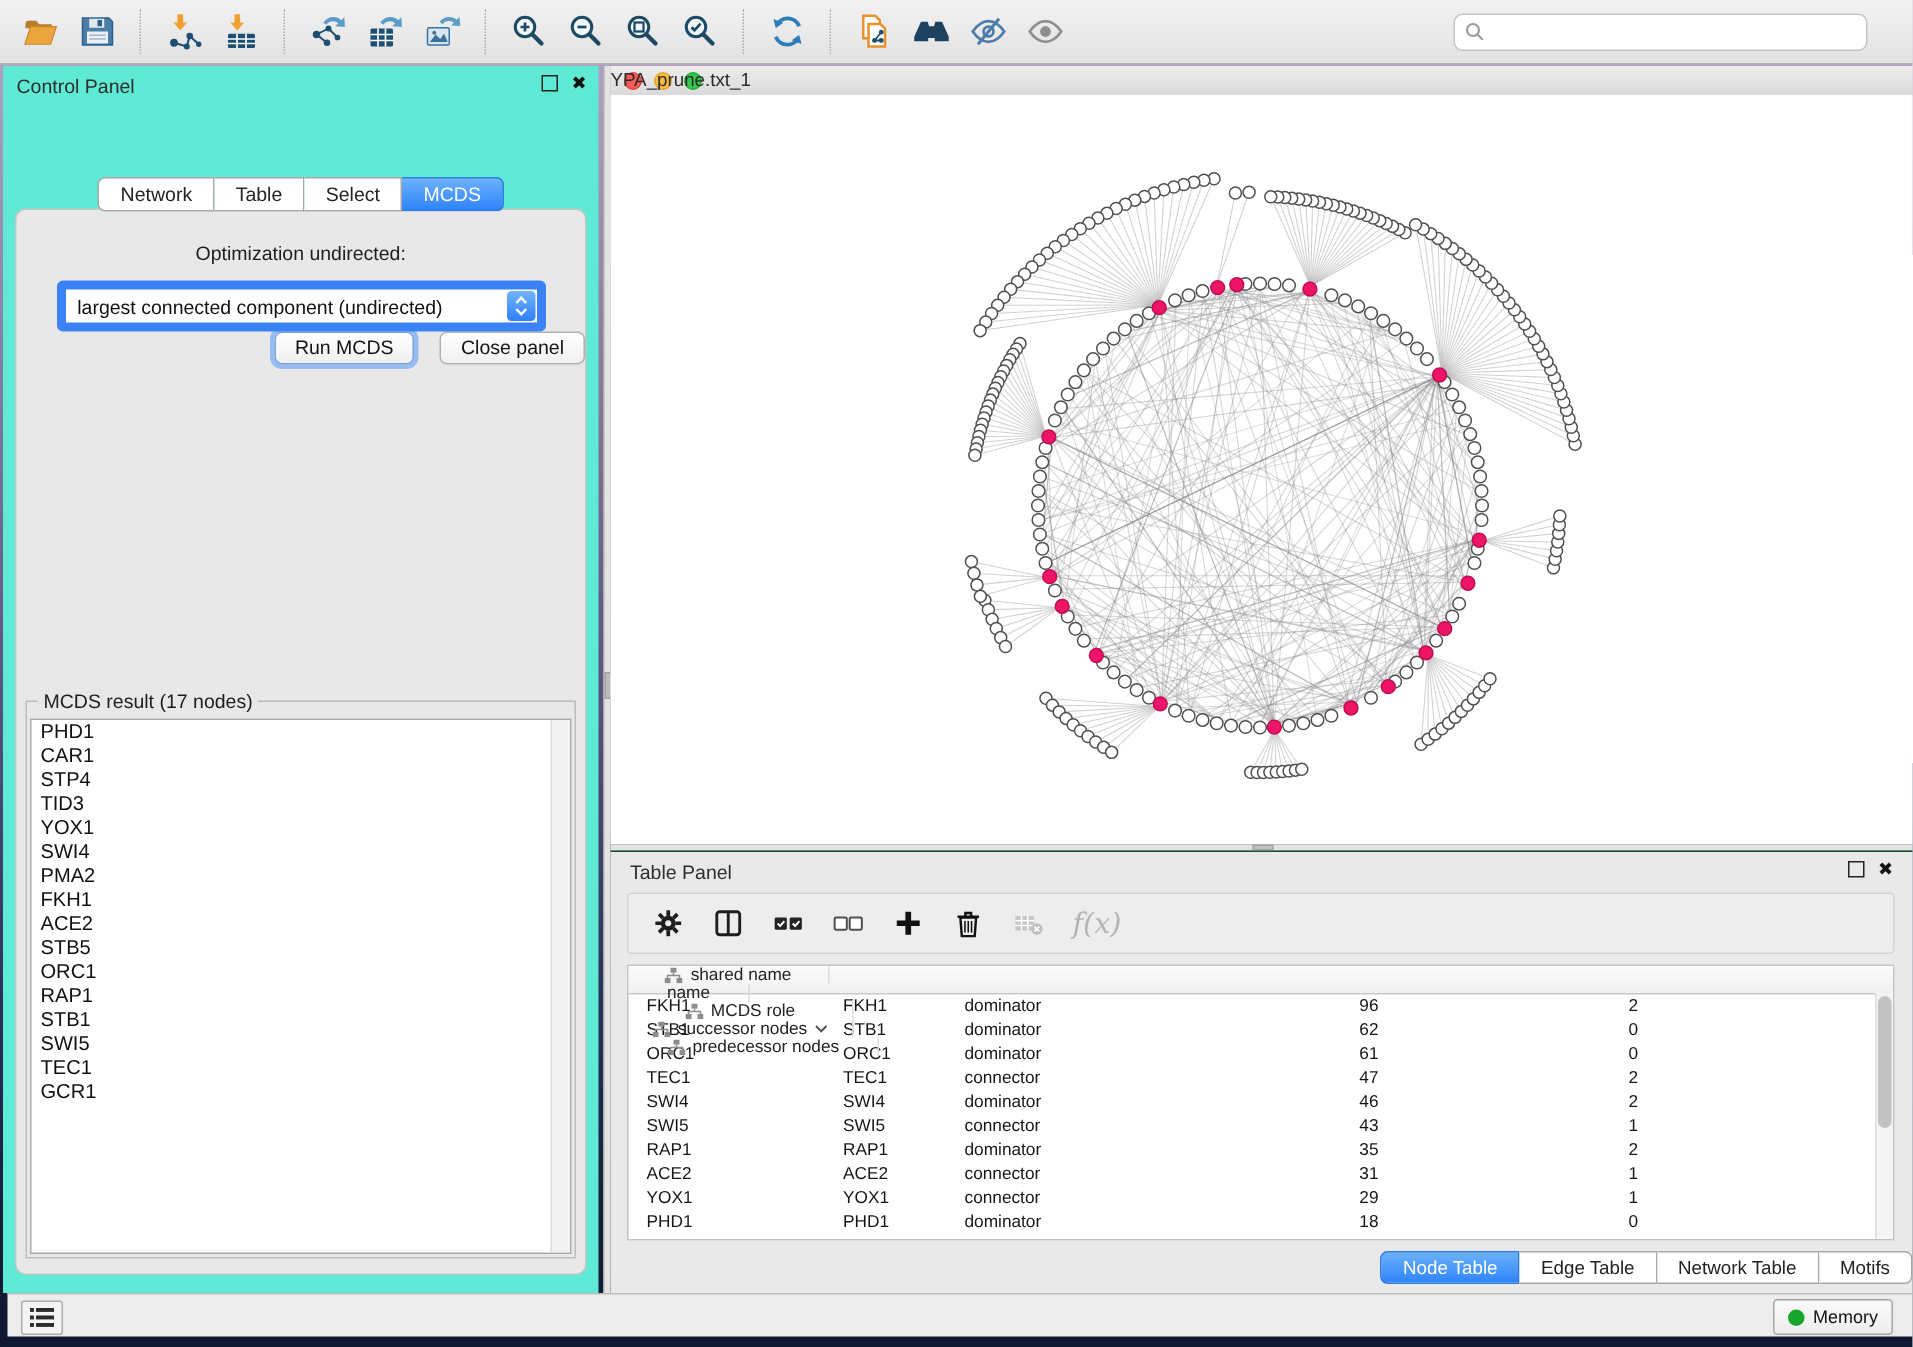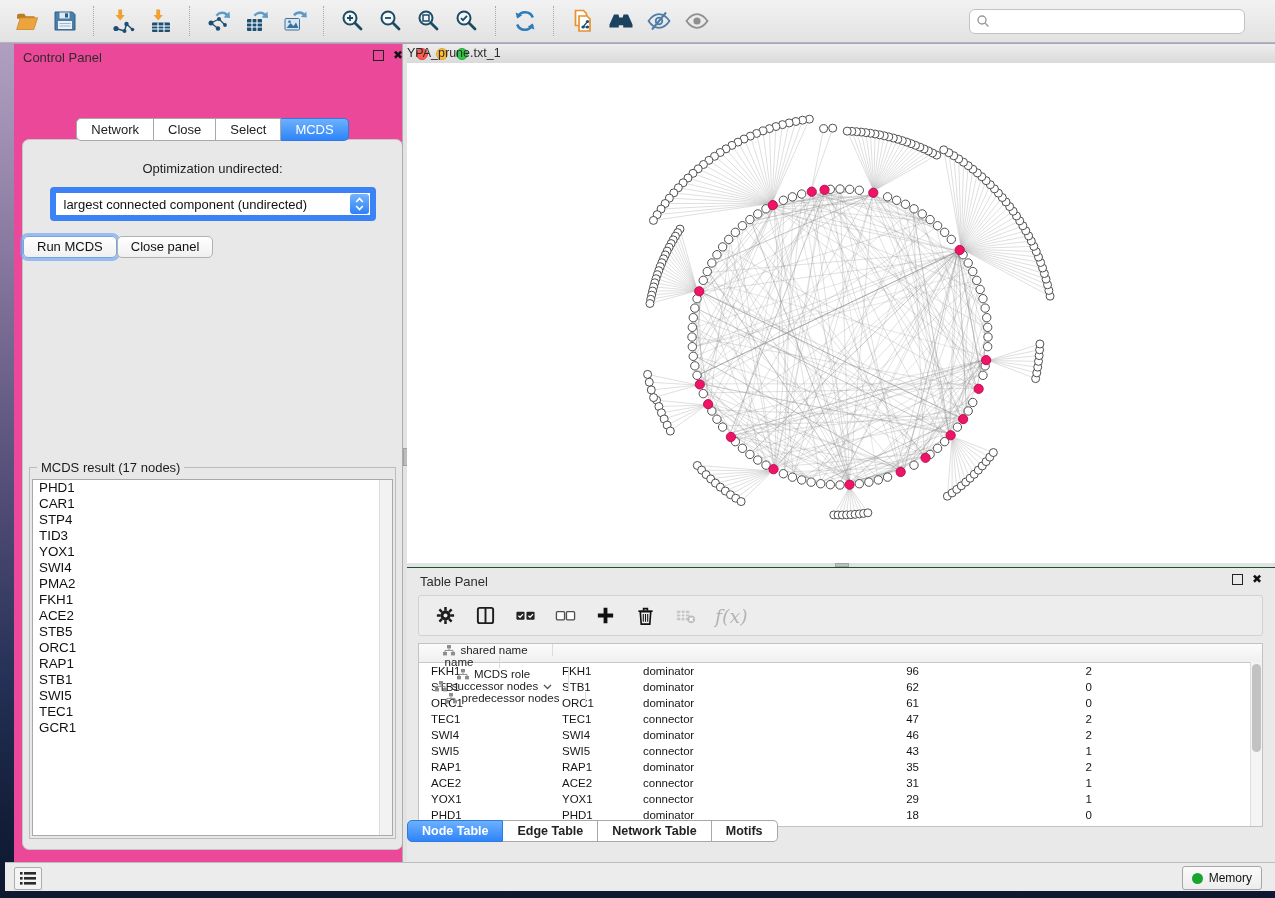--- a/index.html
+++ b/index.html
@@ -12,21 +12,21 @@
     background:linear-gradient(#f2f2f2,#e2e2e2);border-bottom:1px solid #b5b5b5;
     display:flex;align-items:center;padding-left:8px;box-sizing:border-box;}
   .tbi{width:30px;height:30px;display:flex;align-items:center;justify-content:center;flex:0 0 auto;margin:0 4px;}
   .tbi svg{width:26px;height:26px;}
   .sep{width:1px;height:30px;border-left:1px dotted #a9a9a9;margin:0 9px;flex:0 0 auto;}
   .searchbox{margin-left:auto;margin-right:30px;width:268px;height:23px;background:#fff;
     border:1px solid #c3c3c3;border-radius:6px;display:flex;align-items:center;padding-left:6px;}
   .searchbox input{border:none;outline:none;flex:1;font-size:12px;background:transparent;height:18px;}
 
   
-  .cpanel{position:absolute;left:14px;top:44px;width:397px;bottom:36px;background:#ec4899;}
+  .cpanel{position:absolute;left:2px;top:44px;width:397px;bottom:36px;background:#5eead4;}
   .vsplit{position:absolute;left:402px;top:44px;width:5px;bottom:36px;background:#e3e3e3;
     border-left:1px solid #adadad;box-sizing:border-box;}
   .vsplit .knob{position:absolute;left:0px;top:404px;width:4px;height:16px;background:#bdbdbd;border:1px solid #a0a0a0;}
   .panel-head{position:relative;height:26px;}
   .panel-title{position:absolute;left:9px;top:6px;font-size:13px;color:#2d2d2d;}
   .winbtns{position:absolute;right:8px;top:6px;display:flex;gap:9px;align-items:center;}
   .floatbox{width:9px;height:9px;border:1.6px solid #222;background:transparent;}
   .closex{font-size:12px;font-weight:700;color:#111;line-height:11px;}
   .cp-tabs{position:absolute;left:0;right:0;top:74px;display:flex;justify-content:center;z-index:3;}
   .segtab{height:21px;line-height:21px;padding:0 14px;font-size:13px;color:#222;background:#fff;
@@ -36,21 +36,21 @@
   .segtab.active{background:linear-gradient(#6db1fe,#2e84fa);color:#fff;border-color:#2e7ae0;}
   .cp-body{position:absolute;left:8px;right:8px;top:95px;bottom:12px;background:#e8e8e8;
     border:1px solid #c5c5c5;border-radius:7px;}
   .opt-label{margin-top:21px;text-align:center;font-size:13px;color:#1d1d1d;}
   .selectrow{margin:11px auto 0 auto;width:314px;height:22px;background:#fff;border:6px solid #3b82f6;
     border-radius:4px;position:relative;display:flex;align-items:center;}
   .selectrow .val{font-size:13px;color:#111;padding-left:8px;white-space:nowrap;}
   .stepper{position:absolute;right:1px;top:1px;bottom:1px;width:19px;border-radius:3px;
     background:linear-gradient(#74b4fe,#2d80f7);display:flex;flex-direction:column;align-items:center;justify-content:center;}
   .stepper svg{width:11px;height:16px;}
-  .btnrow{margin-top:15px;display:flex;justify-content:flex-start;gap:0;}
+  .btnrow{margin-top:0;display:flex;justify-content:flex-end;gap:17px;}
   .macbtn{height:20px;line-height:20px;padding:0 13px;background:linear-gradient(#ffffff,#f0f0f0);
     border:1px solid #b1b1b1;border-radius:5px;font-size:13px;color:#111;}
   .macbtn.focused{box-shadow:0 0 0 3px rgba(110,165,245,.65);border-color:#7aa4e0;}
   .mcds-group{position:absolute;left:6px;right:6px;top:327px;bottom:10px;border:1px solid #bcbcbc;}
   .mcds-legend{position:absolute;top:-8px;left:7px;background:#e8e8e8;padding:0 4px;font-size:13px;color:#1c1c1c;}
   .mcds-list{position:absolute;left:2px;right:2px;top:11px;bottom:2px;background:#fff;border:1px solid #a9a9a9;overflow:hidden;}
   .mcds-item{font-size:13.4px;color:#111;line-height:16px;padding-left:6px;}
   .mcds-scroll{position:absolute;right:0;top:0;bottom:0;width:12px;background:#f2f2f2;border-left:1px solid #ddd;}
 
   
@@ -79,21 +79,21 @@
   .thcell{position:relative;display:flex;align-items:center;justify-content:center;gap:5px;
     border-right:1px solid #dcdcdc;font-size:11.5px;color:#222;box-sizing:border-box;}
   .thcell .hicon{display:flex;}
   .c0{width:134px;} .c1{width:81px;} .c2{width:150px;} .c3{width:150px;} .c4{width:167px;} .cfill{flex:1;border-right:none;}
   .trow{display:flex;height:16px;align-items:center;}
   .tcell{font-size:11.5px;color:#161616;box-sizing:border-box;overflow:hidden;white-space:nowrap;}
   .tcell.c0{padding-left:12px;} .tcell.c1{padding-left:9px;} .tcell.c2{padding-left:9px;}
   .tcell.c3{text-align:right;padding-right:15px;} .tcell.c4{text-align:right;padding-right:9px;}
   .tscroll{position:absolute;right:0;top:18px;bottom:0;width:11px;background:#f4f4f4;border-left:1px solid #ddd;}
   .tscroll .thumb{position:absolute;left:1px;right:1px;top:2px;height:88px;background:#c2c2c2;border-radius:5px;}
-  .tp-tabs{position:absolute;left:0;right:0;top:252px;display:flex;justify-content:flex-start;font-weight:bold;}
+  .tp-tabs{position:absolute;left:0;right:0;top:266px;display:flex;justify-content:flex-end;}
   .tp-tabs .segtab{font-size:12.5px;height:20px;line-height:20px;}
 
   
   .statusbar{position:absolute;left:5px;right:0;top:862px;height:29px;background:#ececec;border-top:1px solid #bdbdbd;box-sizing:border-box;}
   .listbtn{position:absolute;left:9px;top:4px;width:26px;height:21px;background:#f4f4f4;border:1px solid #ababab;
     border-radius:2px;display:flex;align-items:center;justify-content:center;}
   .membtn{position:absolute;right:13px;top:3px;height:22px;background:linear-gradient(#fafafa,#ededed);
     border:1px solid #a6a6a6;border-radius:3px;display:flex;align-items:center;gap:6px;padding:0 9px;}
   .memdot{width:11px;height:11px;border-radius:50%;background:#17a52e;}
   .membtn .lbl{font-size:12px;color:#111;}
@@ -261,21 +261,21 @@
 <div class="cpanel">
   <div class="panel-head">
     <span class="panel-title">Control Panel</span>
     <span class="winbtns">
       <span class="floatbox"></span>
       <span class="closex">✖</span>
     </span>
   </div>
   <div class="cp-tabs">
     <span class="segtab first">Network</span>
-    <span class="segtab">Close</span>
+    <span class="segtab">Table</span>
     <span class="segtab">Select</span>
     <span class="segtab last active">MCDS</span>
   </div>
   <div class="cp-body">
     <div class="opt-label">Optimization undirected:</div>
     <div class="selectrow">
       <span class="val">largest connected component (undirected)</span>
       <span class="stepper">
         <svg viewBox="0 0 11 16">
             <path d="M2.2 6l3.3-3.5L8.8 6" fill="none" stroke="#fff" stroke-width="1.7"></path>

